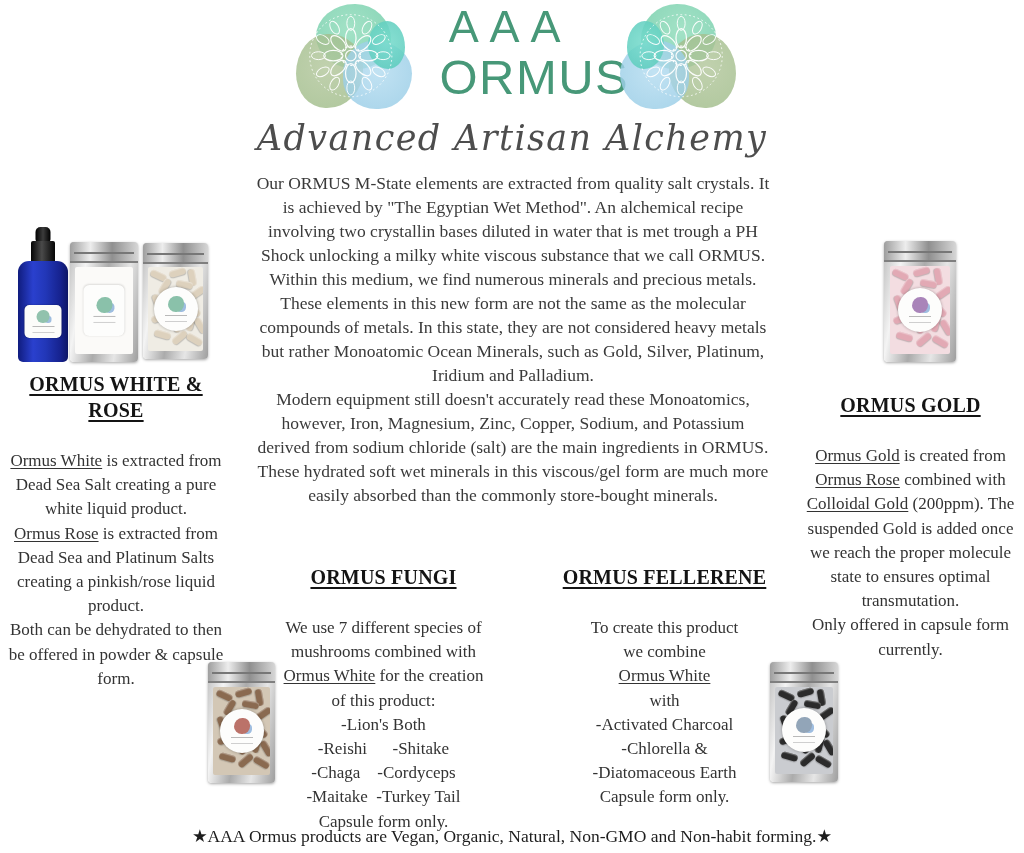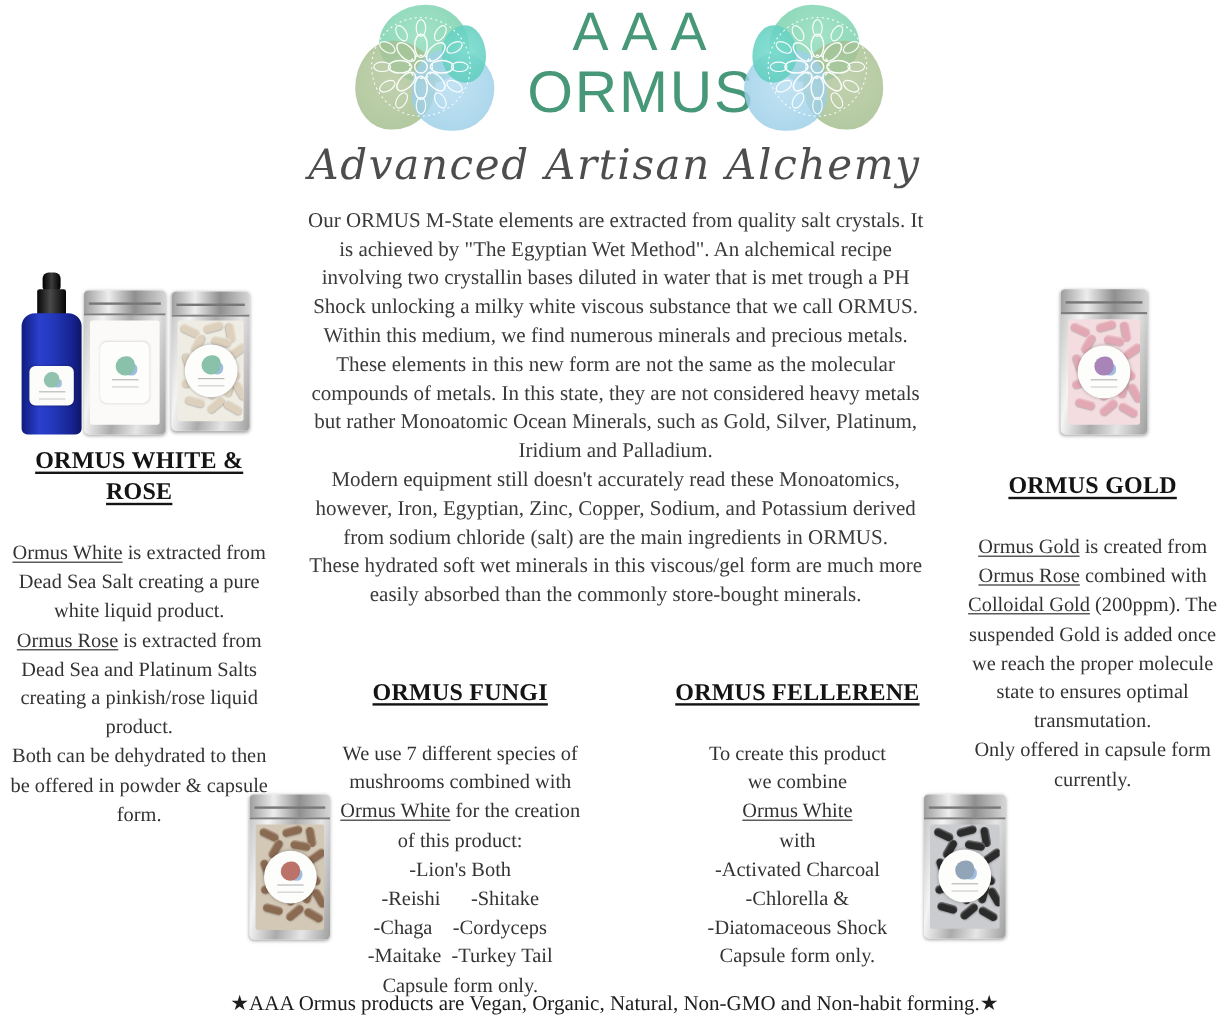--- a/index.html
+++ b/index.html
@@ -10,21 +10,21 @@
   .logo{position:absolute;width:120px;height:112px;}
   .logo-left{left:296px;top:4px;}
   .logo-right{left:616px;top:4px;transform:scaleX(-1);}
   .blob{position:absolute;border-radius:52% 48% 45% 55%/50% 55% 45% 50%;opacity:.82;}
   .blob-teal {left:17%;top:0;width:62%;height:58%;background:radial-gradient(circle at 45% 40%,#8fdcba,#68c8a3);}
   .blob-olive{left:0;top:27%;width:56%;height:66%;background:radial-gradient(circle at 45% 45%,#b3c79c,#9cba86);border-radius:48% 52% 55% 45%/55% 45% 52% 48%;}
   .blob-blue {left:39%;top:33%;width:58%;height:61%;background:radial-gradient(circle at 50% 45%,#b4dcf0,#92c9e4);border-radius:45% 55% 50% 50%/50% 50% 55% 45%;}
   .blob-aqua {left:60%;top:15%;width:31%;height:43%;background:radial-gradient(circle at 50% 45%,#79dccd,#58c9ba);opacity:.88;}
   .mandala{position:absolute;left:7%;top:7%;width:78%;height:78%;}
 
-  .brand-title{position:absolute;left:438px;top:2px;width:190px;text-align:center;
+  .brand-title{position:absolute;left:438px;top:2px;width:190px;
                font-family:"Liberation Sans","DejaVu Sans",sans-serif;font-weight:100;color:var(--accent,#479878);}
   .brand-title .t1{font-size:45px;line-height:50px;letter-spacing:.24em;text-indent:.24em;}
   .brand-title .t2{font-size:49px;line-height:50px;letter-spacing:.03em;text-indent:.03em;}
   .tagline{position:absolute;left:0;top:112px;width:100%;text-align:center;
            font-family:"DejaVu Serif","Liberation Serif",serif;font-style:italic;
            font-size:35px;line-height:52px;color:#4d4d4d;letter-spacing:.04em;}
 
   
   .text-col{position:absolute;text-align:center;}
   .rich-para{margin:0;}
@@ -162,21 +162,21 @@
           <circle cx="50" cy="50" r="47" stroke-dasharray="2 3" stroke-width="1"></circle>
         </g>
       </svg>
     </div>
 
     <div class="tagline">Advanced Artisan Alchemy</div>
   </div>
 
   <div class="text-col intro">
       <div class="rich-para"><span>Our ORMUS M-State elements are extracted from quality salt crystals. It is achieved by "The Egyptian Wet Method". An alchemical recipe involving two crystallin bases diluted in water that is met trough a PH Shock unlocking a milky white viscous substance that we call ORMUS. Within this medium, we find numerous minerals and precious metals. These elements in this new form are not the same as the molecular compounds of metals. In this state, they are not considered heavy metals but rather Monoatomic Ocean Minerals, such as Gold, Silver, Platinum, Iridium and Palladium.</span></div>
-      <div class="rich-para"><span>Modern equipment still doesn't accurately read these Monoatomics, however, Iron, Egyptian, Zinc, Copper, Sodium, and Potassium derived from sodium chloride (salt) are the main ingredients in ORMUS.</span></div>
+      <div class="rich-para"><span>Modern equipment still doesn't accurately read these Monoatomics, however, Iron, Magnesium, Zinc, Copper, Sodium, and Potassium derived from sodium chloride (salt) are the main ingredients in ORMUS.</span></div>
       <div class="rich-para"><span>These hydrated soft wet minerals in this viscous/gel form are much more easily absorbed than the commonly store-bought minerals.</span></div>
     </div>
 
   <div class="bottle" style="--bottle: #2237b8;">
     <div class="dropper-bulb"></div>
     <div class="dropper-collar"></div>
     <div class="bottle-body">
       <div class="bottle-label">
         <span class="label-mark" style="width:13px;height:13px;"></span>
         <span class="label-text-lines"></span>
@@ -309,21 +309,21 @@
 
   <div class="text-col col-fellerene">
     <div class="col-heading">ORMUS FELLERENE</div>
     <div class="col-body">
         <div class="rich-para"><span>To create this product</span></div>
         <div class="rich-para"><span>we combine</span></div>
         <div class="rich-para"><span class="u">Ormus White</span></div>
         <div class="rich-para"><span>with</span></div>
         <div class="rich-para"><span>-Activated Charcoal</span></div>
         <div class="rich-para"><span>-Chlorella &amp;</span></div>
-        <div class="rich-para"><span>-Diatomaceous Shock</span></div>
+        <div class="rich-para"><span>-Diatomaceous Earth</span></div>
         <div class="rich-para"><span>Capsule form only.</span></div>
       </div>
   </div>
 
   <div class="pouch" style="left: 770px; top: 662px; width: 68px; height: 120px; --cap: #2b2b2b; --win: #caccd0; --mark: #8096ad;">
     <div class="pouch-seal"></div>
     <div class="pouch-window">
       <span class="cap"></span>
         <span class="cap"></span>
         <span class="cap"></span>

